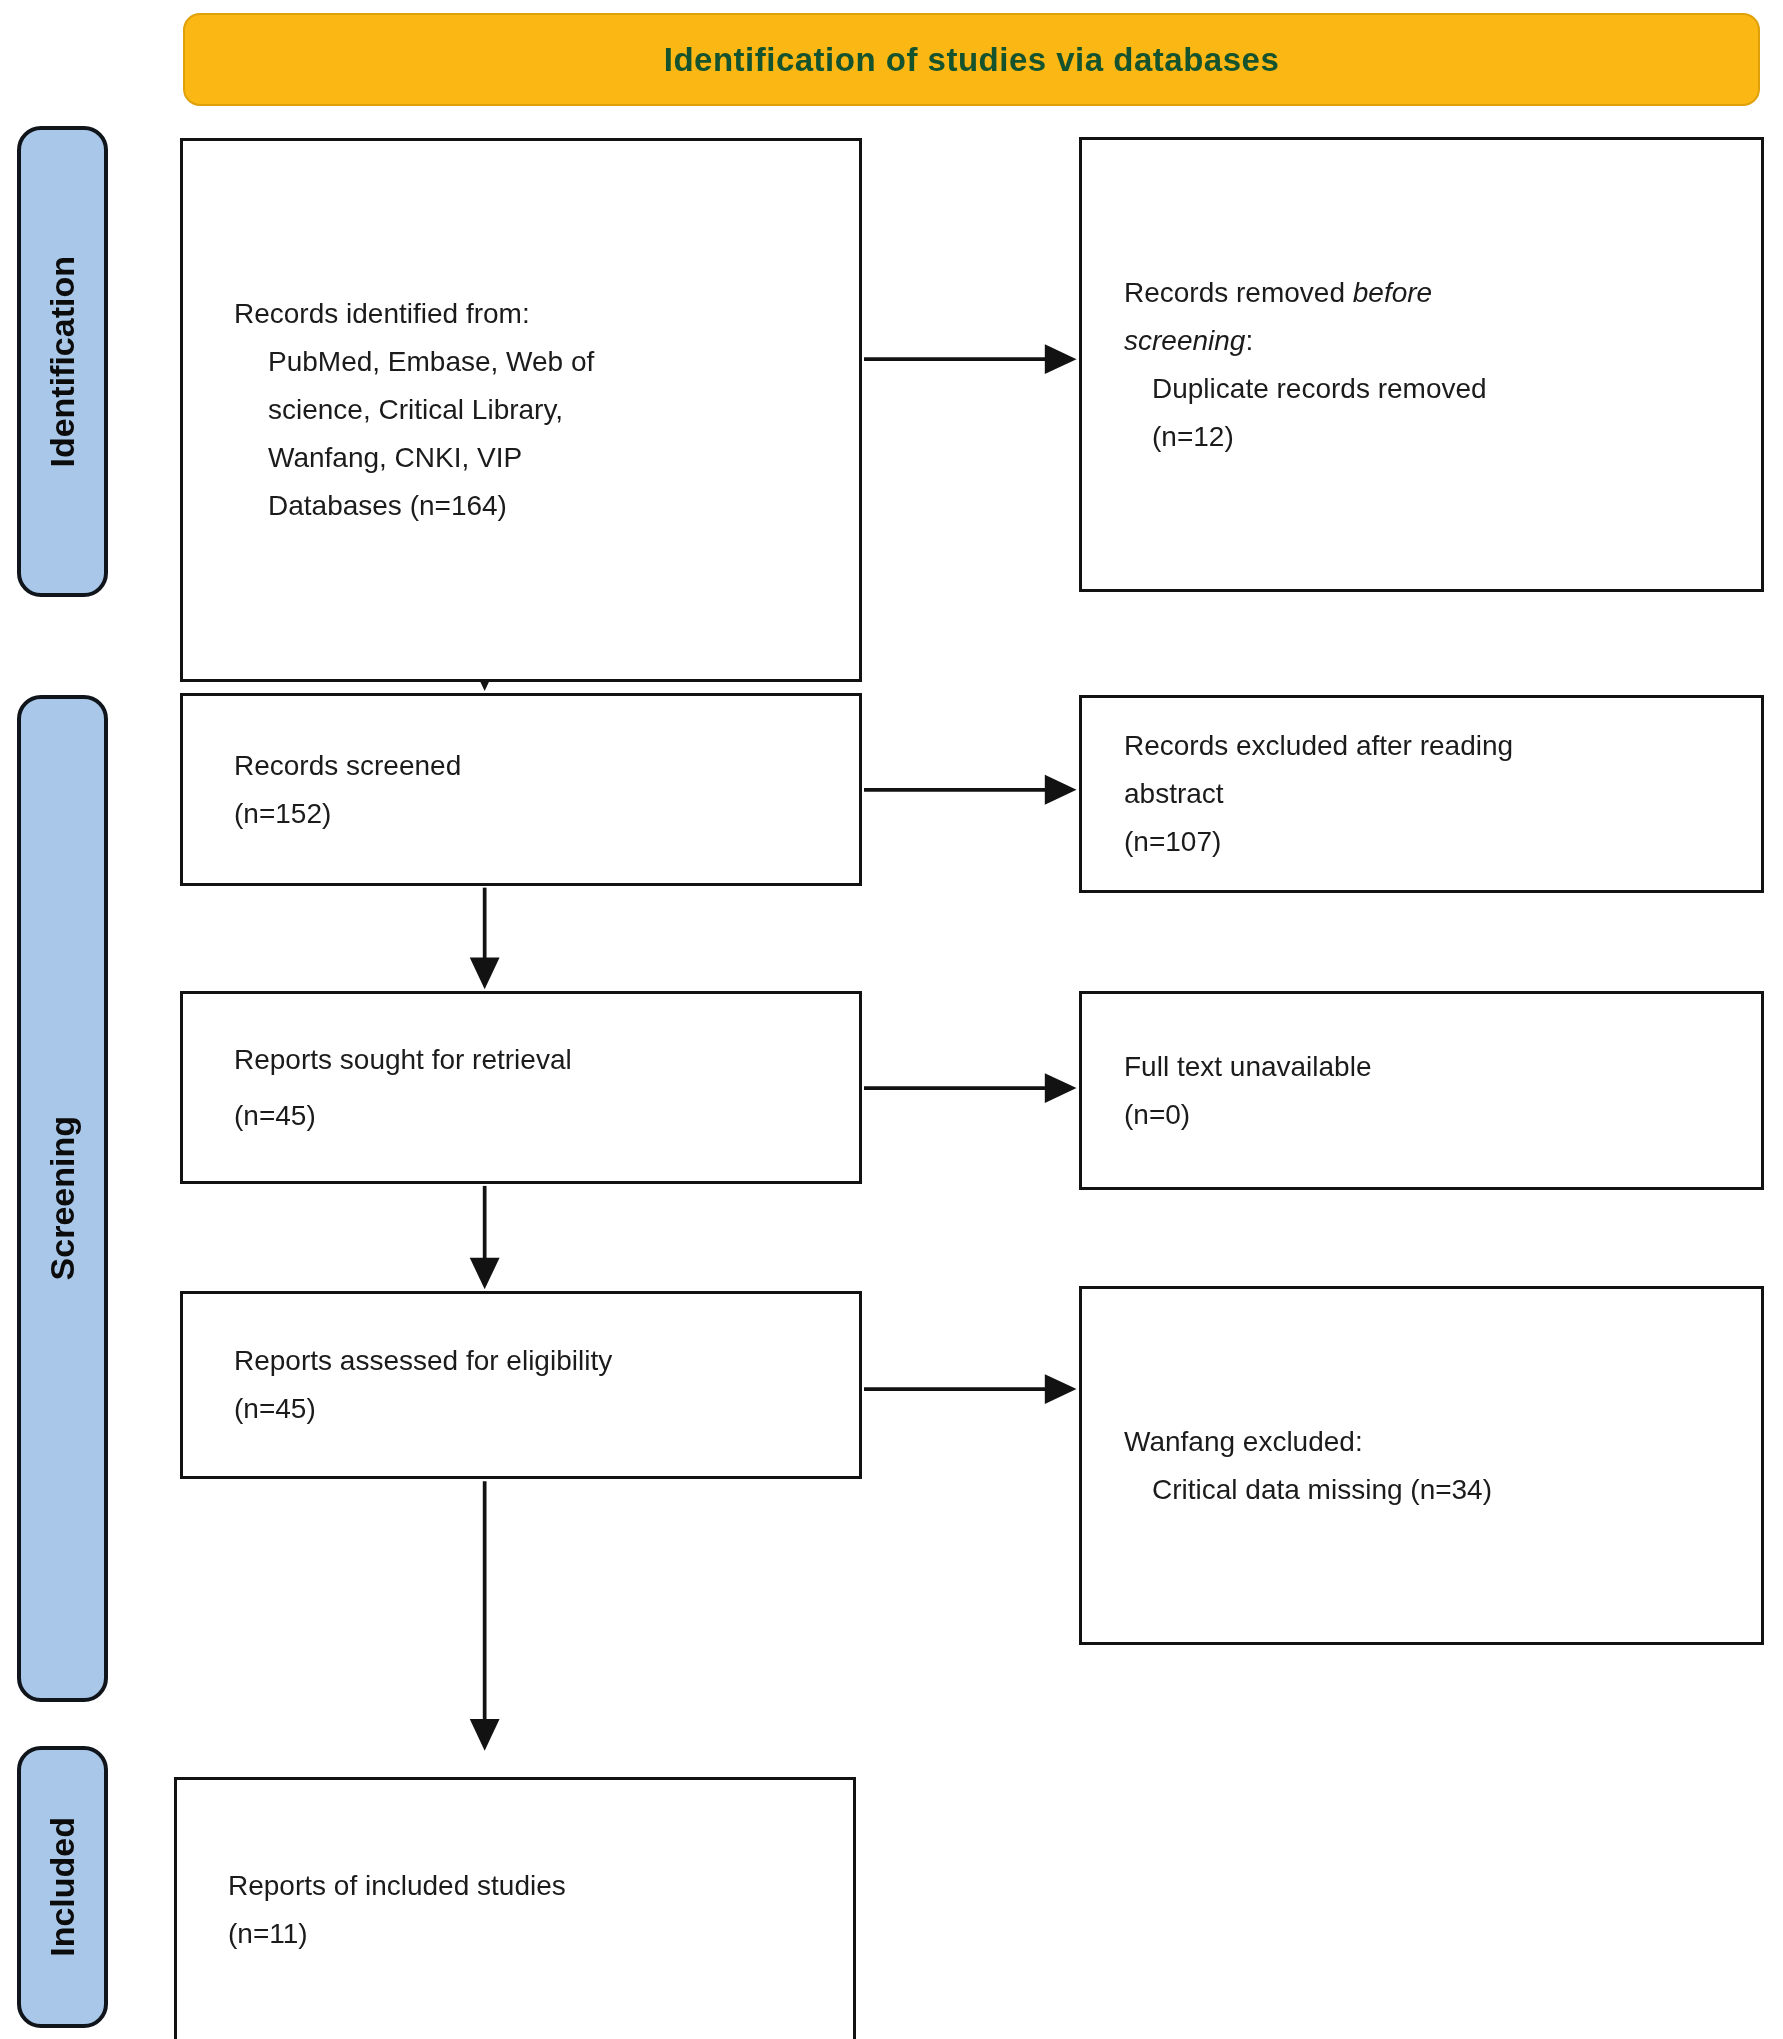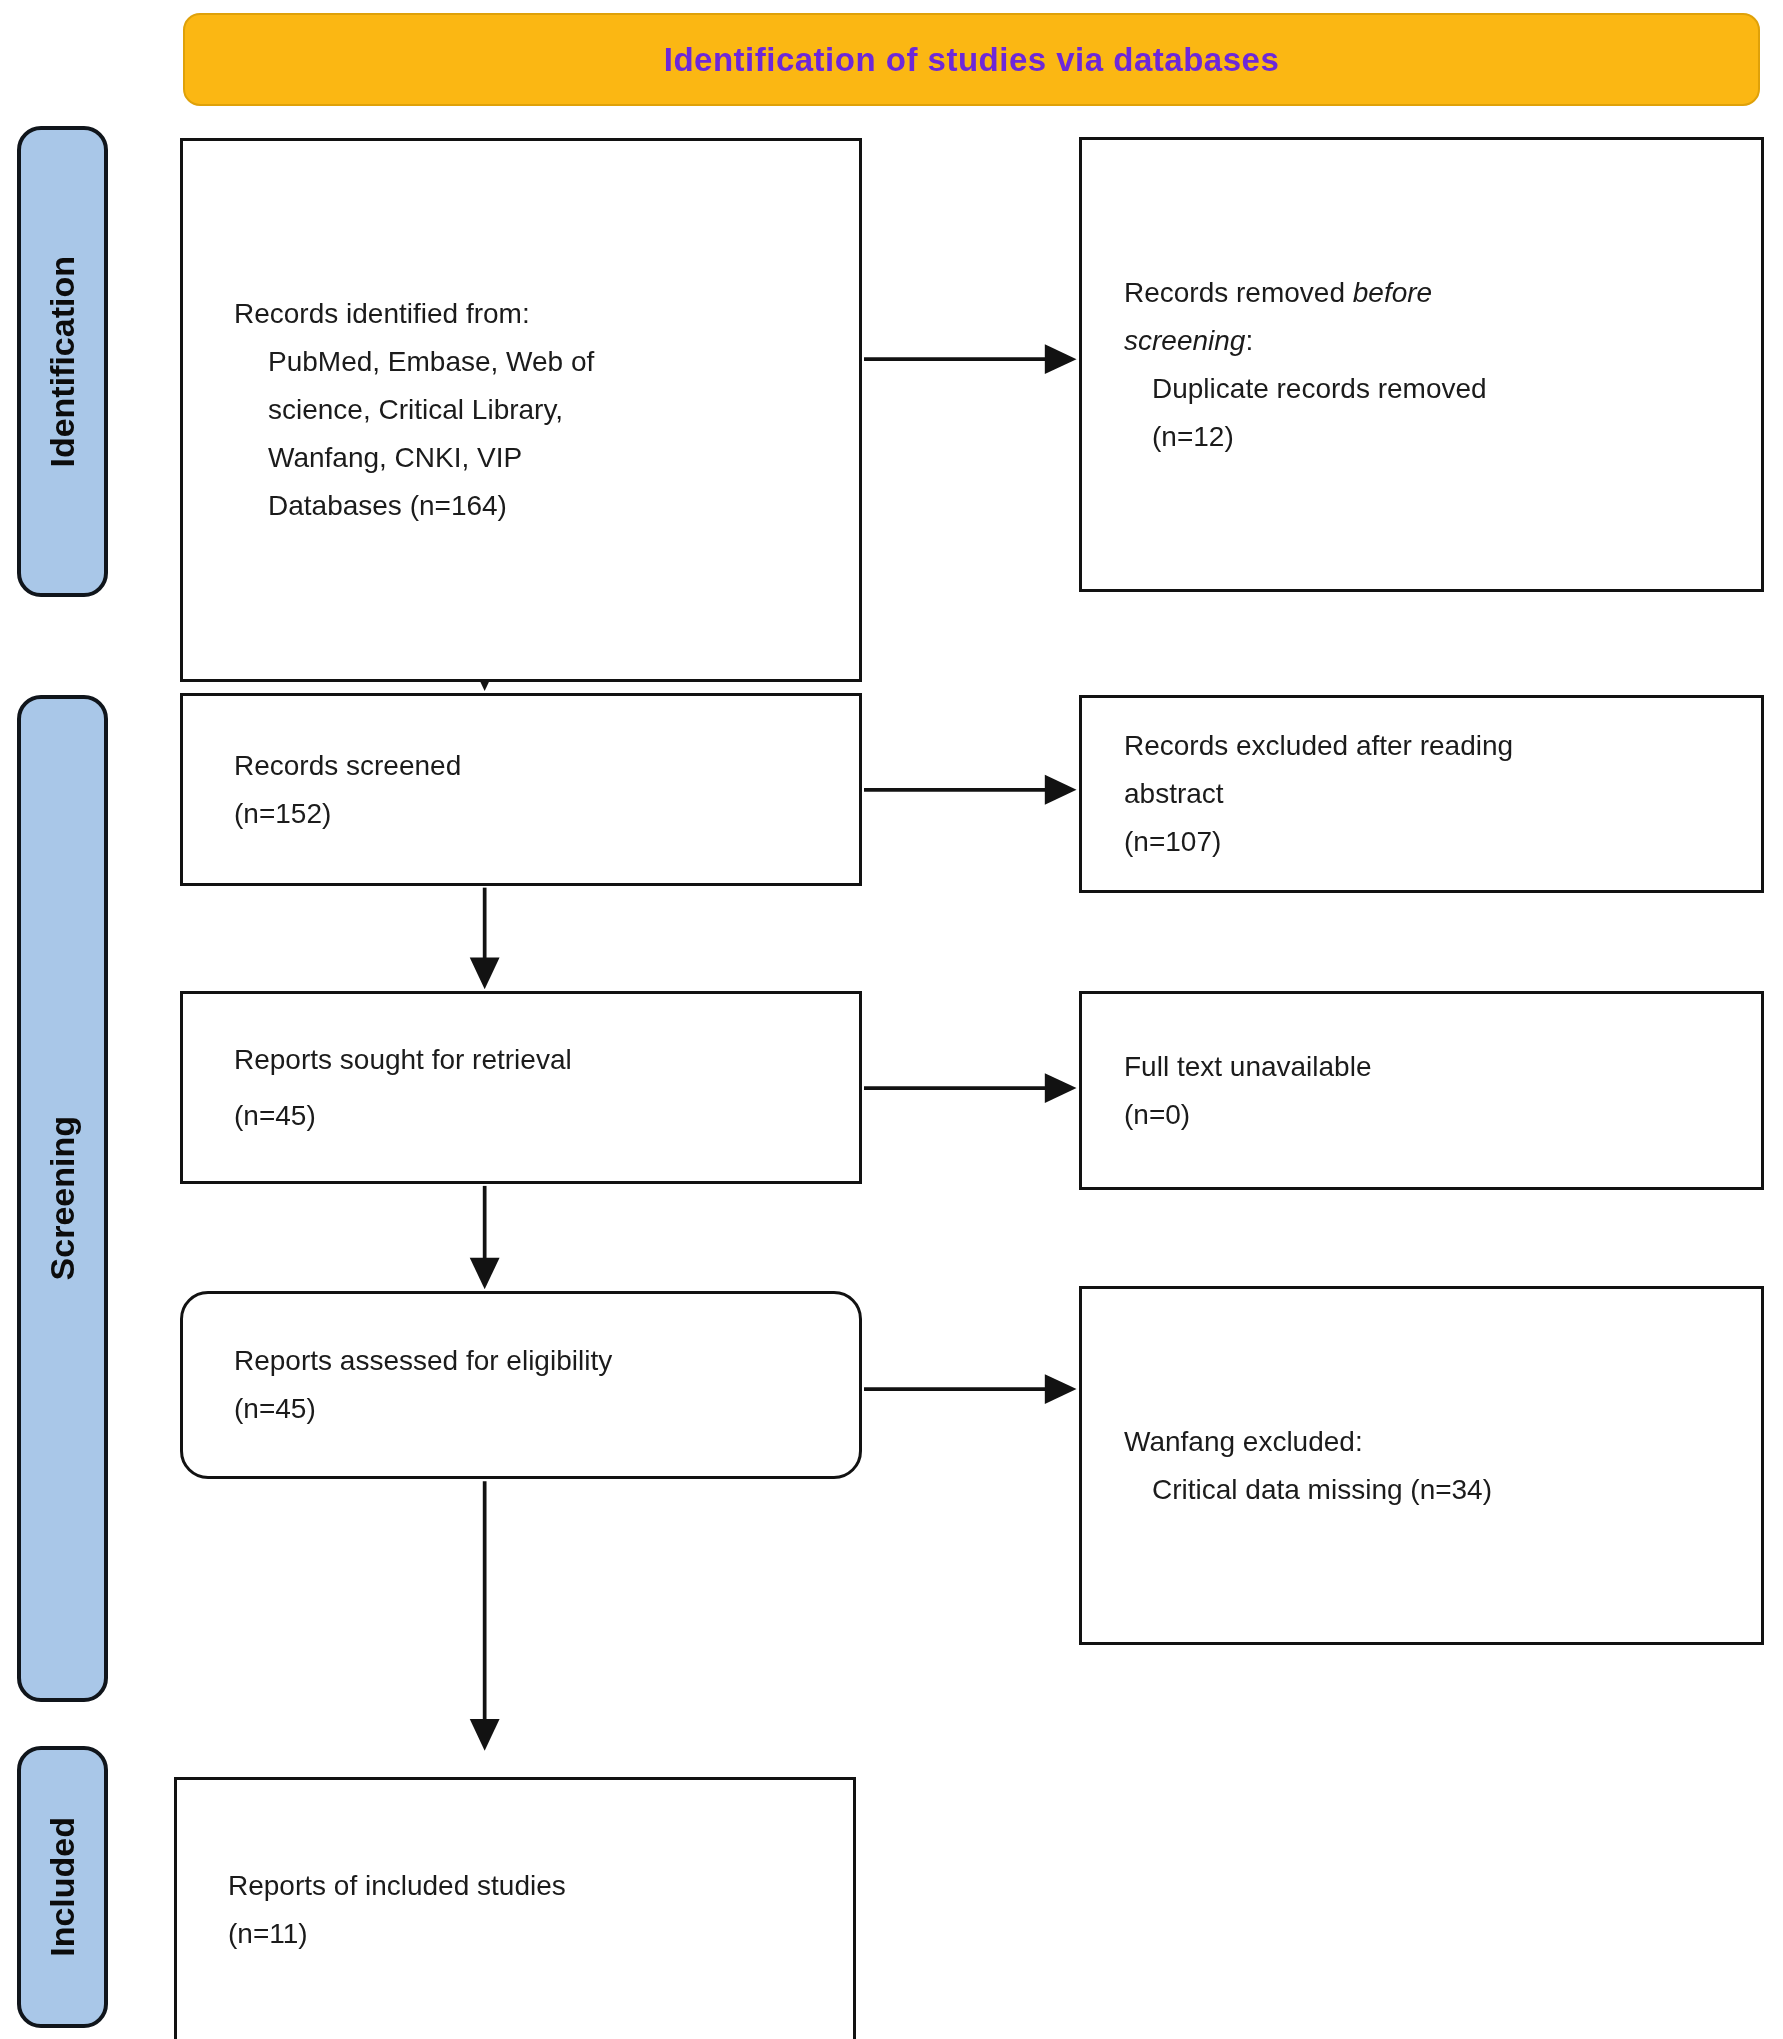--- a/index.html
+++ b/index.html
@@ -23,21 +23,21 @@
     width: 1577px; height: 93px;
     background: var(--banner-fill, #FBB713);
     border: 2.8px solid var(--banner-border, #DFA109);
     border-radius: 17px;
     box-sizing: border-box;
     display: flex; align-items: center; justify-content: center;
   }
   .banner-title {
     font-size: 33px;
     font-weight: bold;
-    color: #6d28d9;
+    color: #14532d;
     letter-spacing: 0.5px;
   }
   
   .stage {
     position: absolute;
     left: 17px;
     width: 91px;
     background: var(--stage-fill, #A9C7E8);
     border: 4.7px solid #10151B;
     border-radius: 24px;
@@ -73,21 +73,21 @@
   .indent1 { padding-left: 34px; }
   .indent-r { padding-left: 28px; }
   .italic { font-style: italic; }
 
   .col-left  { left: 180px; width: 682px; padding-left: 51px; padding-right: 18.6px; }
   .col-right { left: 1079px; width: 685px; padding-left: 42px; padding-right: 18.6px; }
 
   .box-identified { top: 138px;  height: 544px; }
   .box-screened   { top: 693px;  height: 193px; }
   .box-sought     { top: 991px; height: 193px; gap: 8px; }
-  .box-assessed   { top: 1291px; height: 188px; border-radius: 28px; }
+  .box-assessed   { top: 1291px; height: 188px; }
   .box-included   { left: 174px; top: 1753px; height: 266px; margin-top: 24px; }
 
   .box-removed    { top: 137px;  height: 455px; }
   .box-abstract   { top: 695px;  height: 198px; }
   .box-fulltext   { top: 991px; height: 199px; }
   .box-excluded   { top: 1286px; height: 359px; }
 
   
   .connectors {
     position: absolute;

